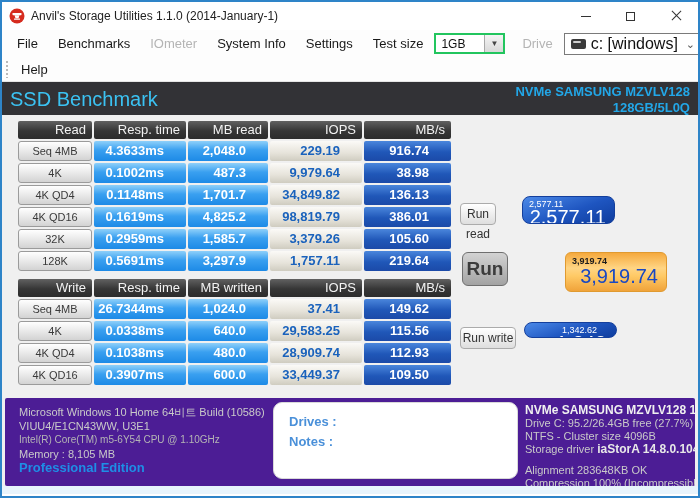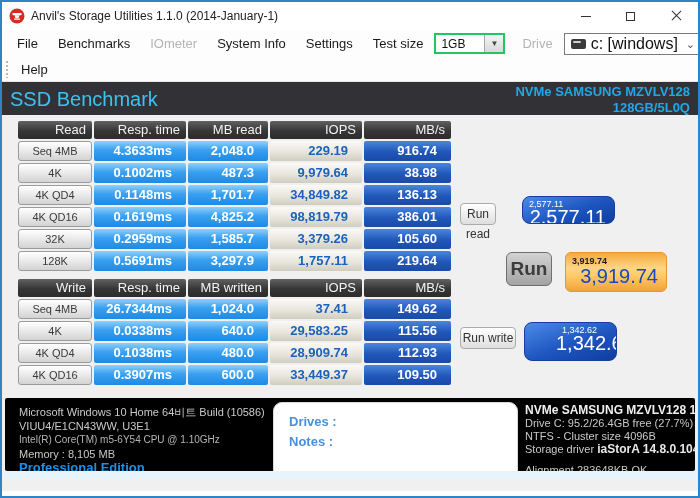--- a/index.html
+++ b/index.html
@@ -59,21 +59,21 @@
   
   .bench-table { position:absolute; display:flex; flex-direction:column; }
   .t-row { display:flex; margin-bottom:2px; }
   .t-head { height:18px; line-height:18px; font-size:13px; color:#f2f2f2; text-align:right;
             padding-right:6px; border-radius:2px; margin-right:2px;
             background:linear-gradient(180deg,#616161,#363636 55%,#2c2c2c); }
   .t-label { height:20px; line-height:19px; font-size:11px; color:#3a3a3a; text-align:center;
             border:1px solid #9b9b9b; border-radius:3px; margin-right:2px;
             background:linear-gradient(180deg,#ffffff,#e7e7e7 55%,#d3d3d3); }
   .t-cell { height:20px; line-height:20px; font-size:13px; font-weight:bold; text-align:right;
-            padding-right:14px; border-radius:2px; margin-right:2px; color:#fff; }
+            padding-right:22px; border-radius:2px; margin-right:2px; color:#fff; }
   .col-label { width:74px; }
   .col-resp  { width:92px; }
   .col-mb    { width:80px; }
   .col-iops  { width:92px; }
   .col-mbs   { width:87px; }
   .t-cell.col-resp, .t-cell.col-mb {
       background:linear-gradient(180deg,#8ed0fa 0%,#3aa0f0 45%,#1d8ae6 100%); }
   .t-cell.col-iops { color:#1a62bc;
       background:linear-gradient(180deg,#fbfaf7 0%,#e6e3da 60%,#cfccc0 100%); }
   .t-cell.col-mbs {
@@ -83,37 +83,37 @@
 
   
   .small-btn { position:absolute; height:22px; font-size:12px; color:#333; text-align:center;
       line-height:20px; border:1px solid #ababab; border-radius:4px;
       background:linear-gradient(180deg,#fff,#dedede); }
   #run-read  { left:458px; top:88px;  width:36px; }
   #run-write { left:458px; top:212px; width:56px; }
   #run-btn   { position:absolute; left:460px; top:137px; width:46px; height:34px;
       font-size:19px; font-weight:bold; color:#3c3c3c; text-align:center; line-height:32px;
       border:1px solid #6f6f6f; border-radius:6px;
-      background:linear-gradient(180deg,#d3d3d3,#a3a3a3);margin-left:44px; }
+      background:linear-gradient(180deg,#d3d3d3,#a3a3a3); }
   .score-box { position:absolute; border-radius:8px; overflow:hidden; }
   .score-box .mini { font-size:9px; padding:3px 0 0 6px; line-height:9px; }
   .score-box .big  { font-size:20px; text-align:right; padding-right:8px; margin-top:-3px; }
   .score-blue { background:linear-gradient(160deg,#4c8ae8 0%,#1e55c0 55%,#0f3d9e 100%);
       border:1px solid #143f9c; }
   .score-blue .mini, .score-blue .big { color:#fff; }
   #score-read  { left:520px; top:81px;  width:93px; height:28px; }
-  #score-write { left:522px; top:207px; width:93px; height:39px;padding-left:31px; }
+  #score-write { left:522px; top:207px; width:93px; height:16px;padding-left:31px; }
   #score-total { left:563px; top:137px; width:102px; height:40px; border-radius:6px;
       background:linear-gradient(180deg,#f5a93d 0%,#ffd584 40%,#ffca66 60%,#f0a33a 100%);
       border:1px solid #e09a30; }
   #score-total .mini { color:#1c1c1c; font-weight:bold; padding-top:4px; }
   #score-total .big  { color:#1948c2; margin-top:-1px; }
 
   
-  .bottom-panel { position:relative; height:73px; margin:0 3px; background:#000000;
+  .bottom-panel { position:relative; height:88px; margin:0 3px; background:#4c1d95;
       border-radius:2px; overflow:hidden; }
   .sysinfo { position:absolute; left:14px; top:7px; }
   .sysinfo .ln  { font-size:11px; color:#c9c9c9; line-height:14px; white-space:nowrap; }
   .sysinfo .ln.cpu { font-size:10px; color:#b5b5b5; }
   .edition { position:absolute; left:14px; top:62px; font-size:13px; font-weight:bold;
       color:#1e8ee6; white-space:nowrap; }
   .notes-box { position:absolute; left:268px; top:4px; width:245px; height:77px;
       background:#fff; border-radius:9px; border:1px solid #d9d9d9; padding:9px 0 0 15px;font-weight:bold; }
   .notes-box .nlabel { font-size:13px; color:#4a90d9; line-height:20px; }
   .driveinfo { position:absolute; left:520px; top:5px; width:180px; white-space:nowrap; }

